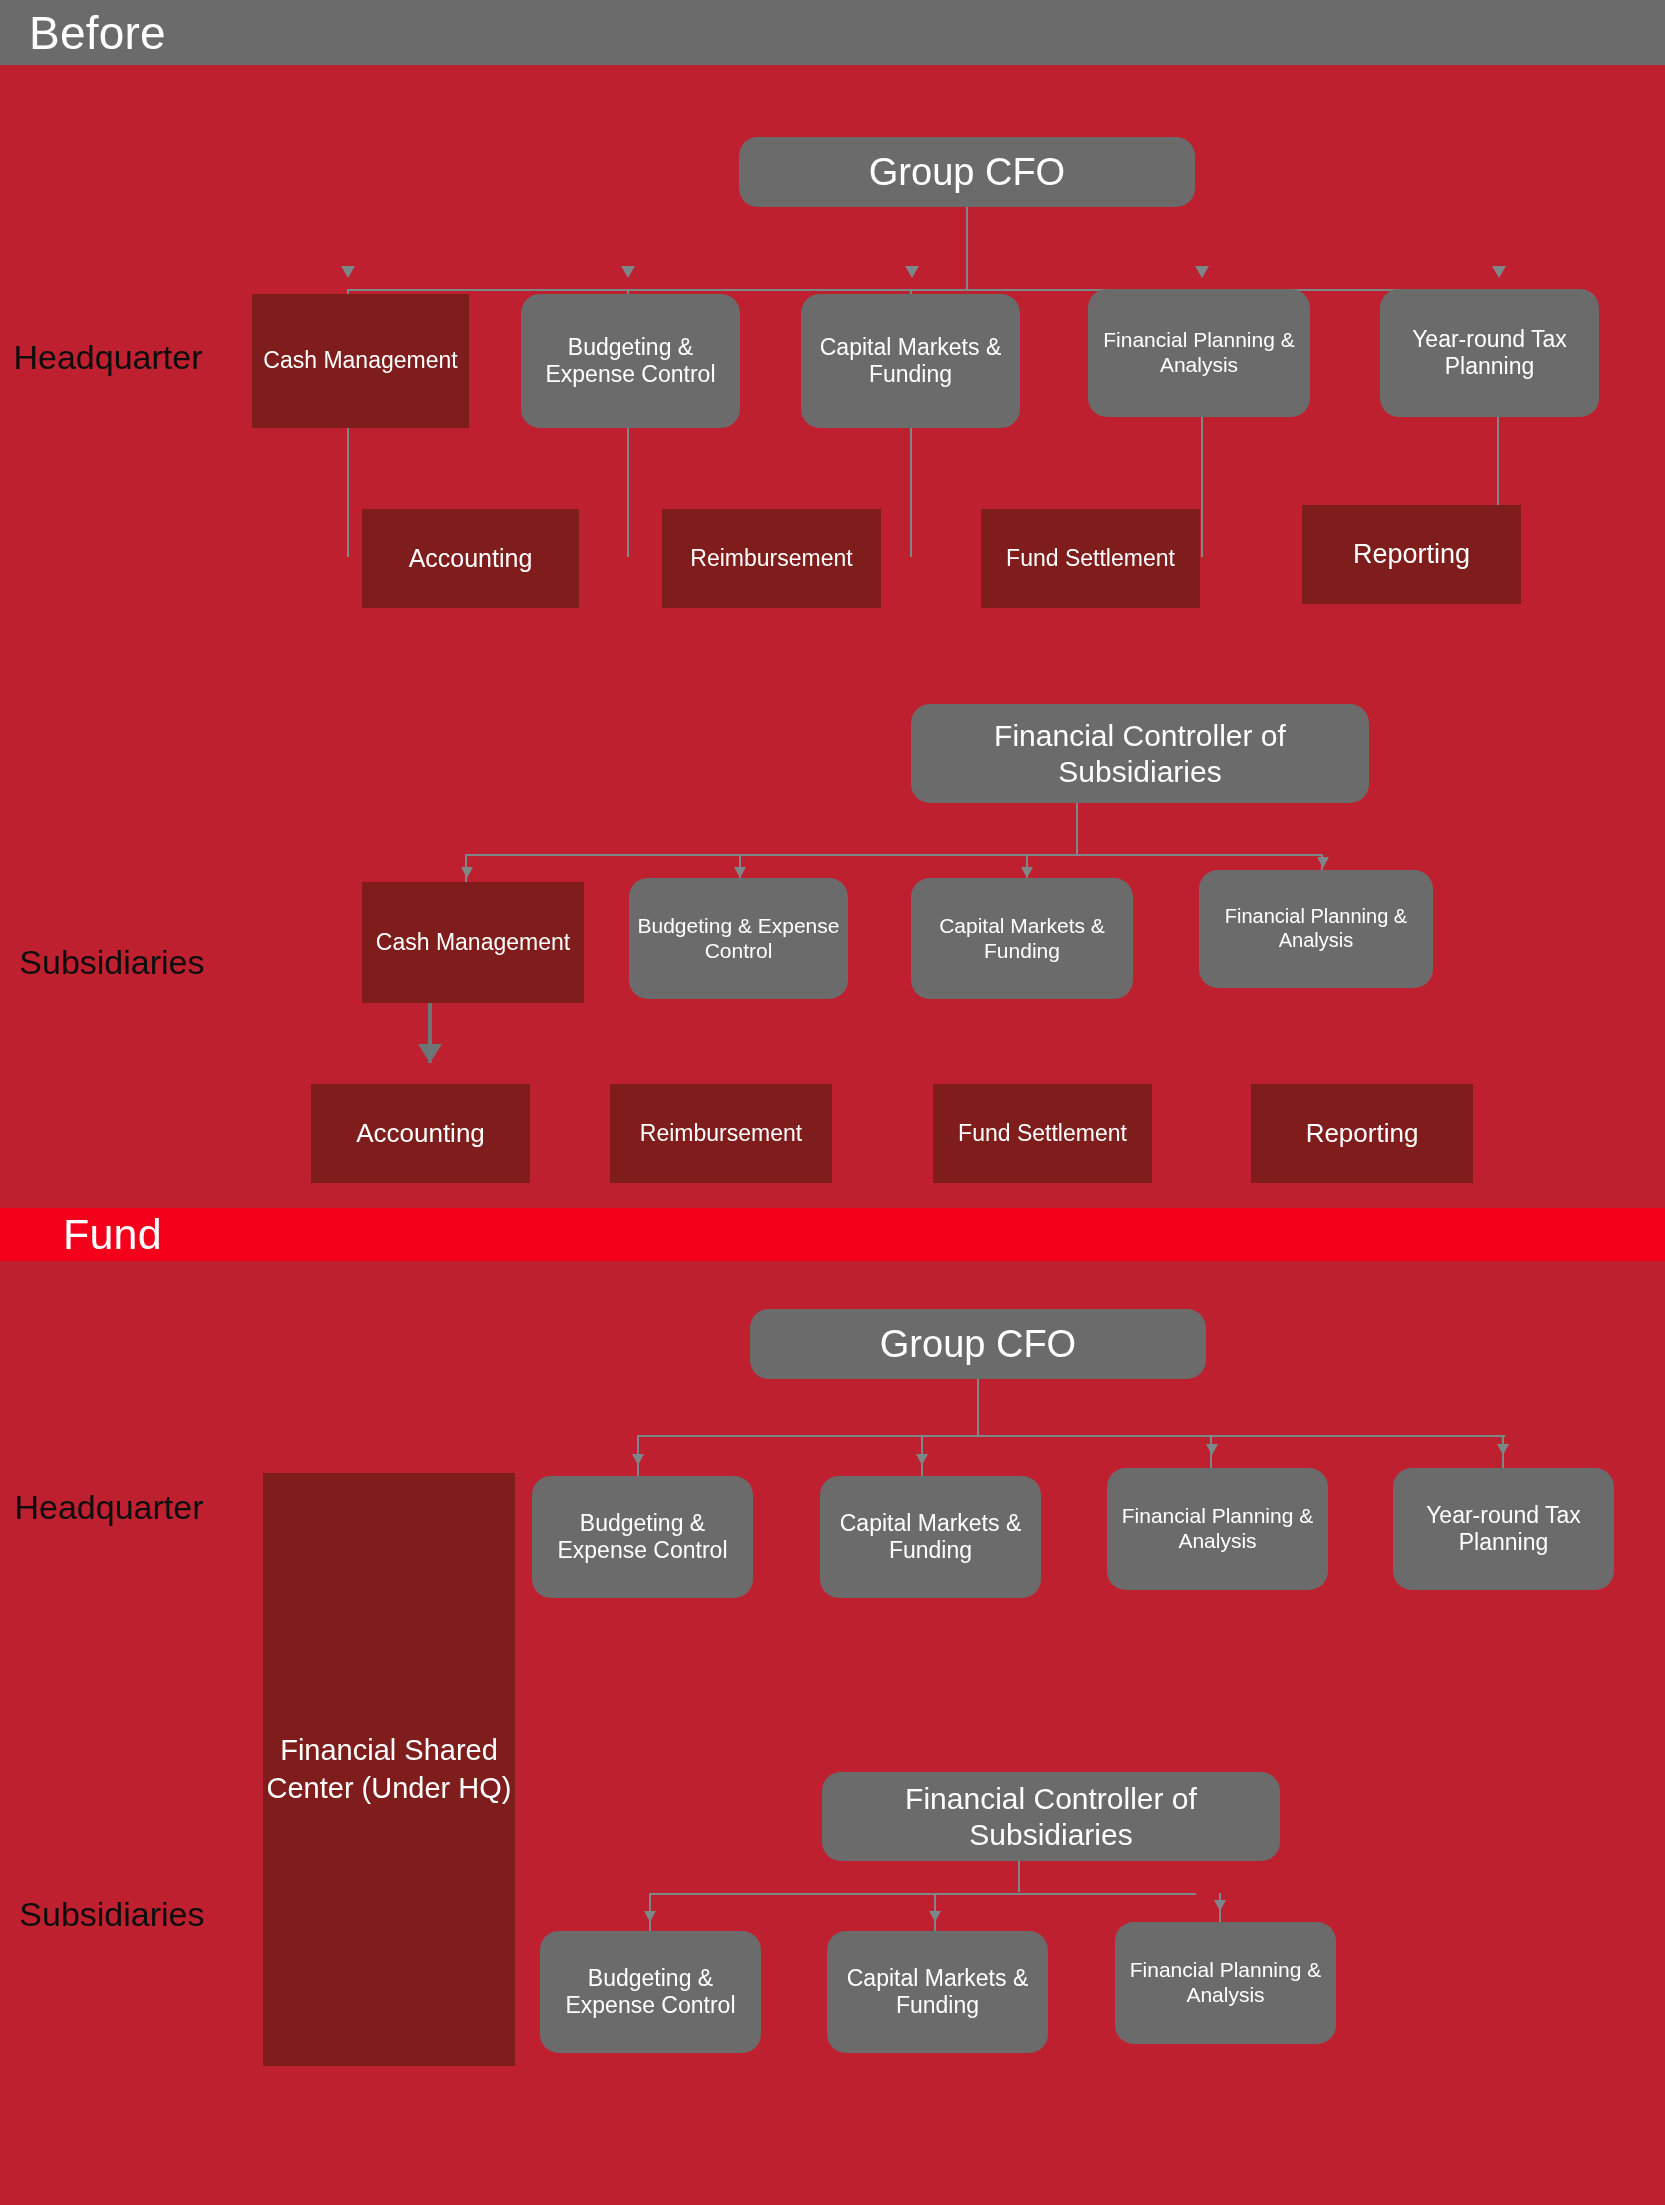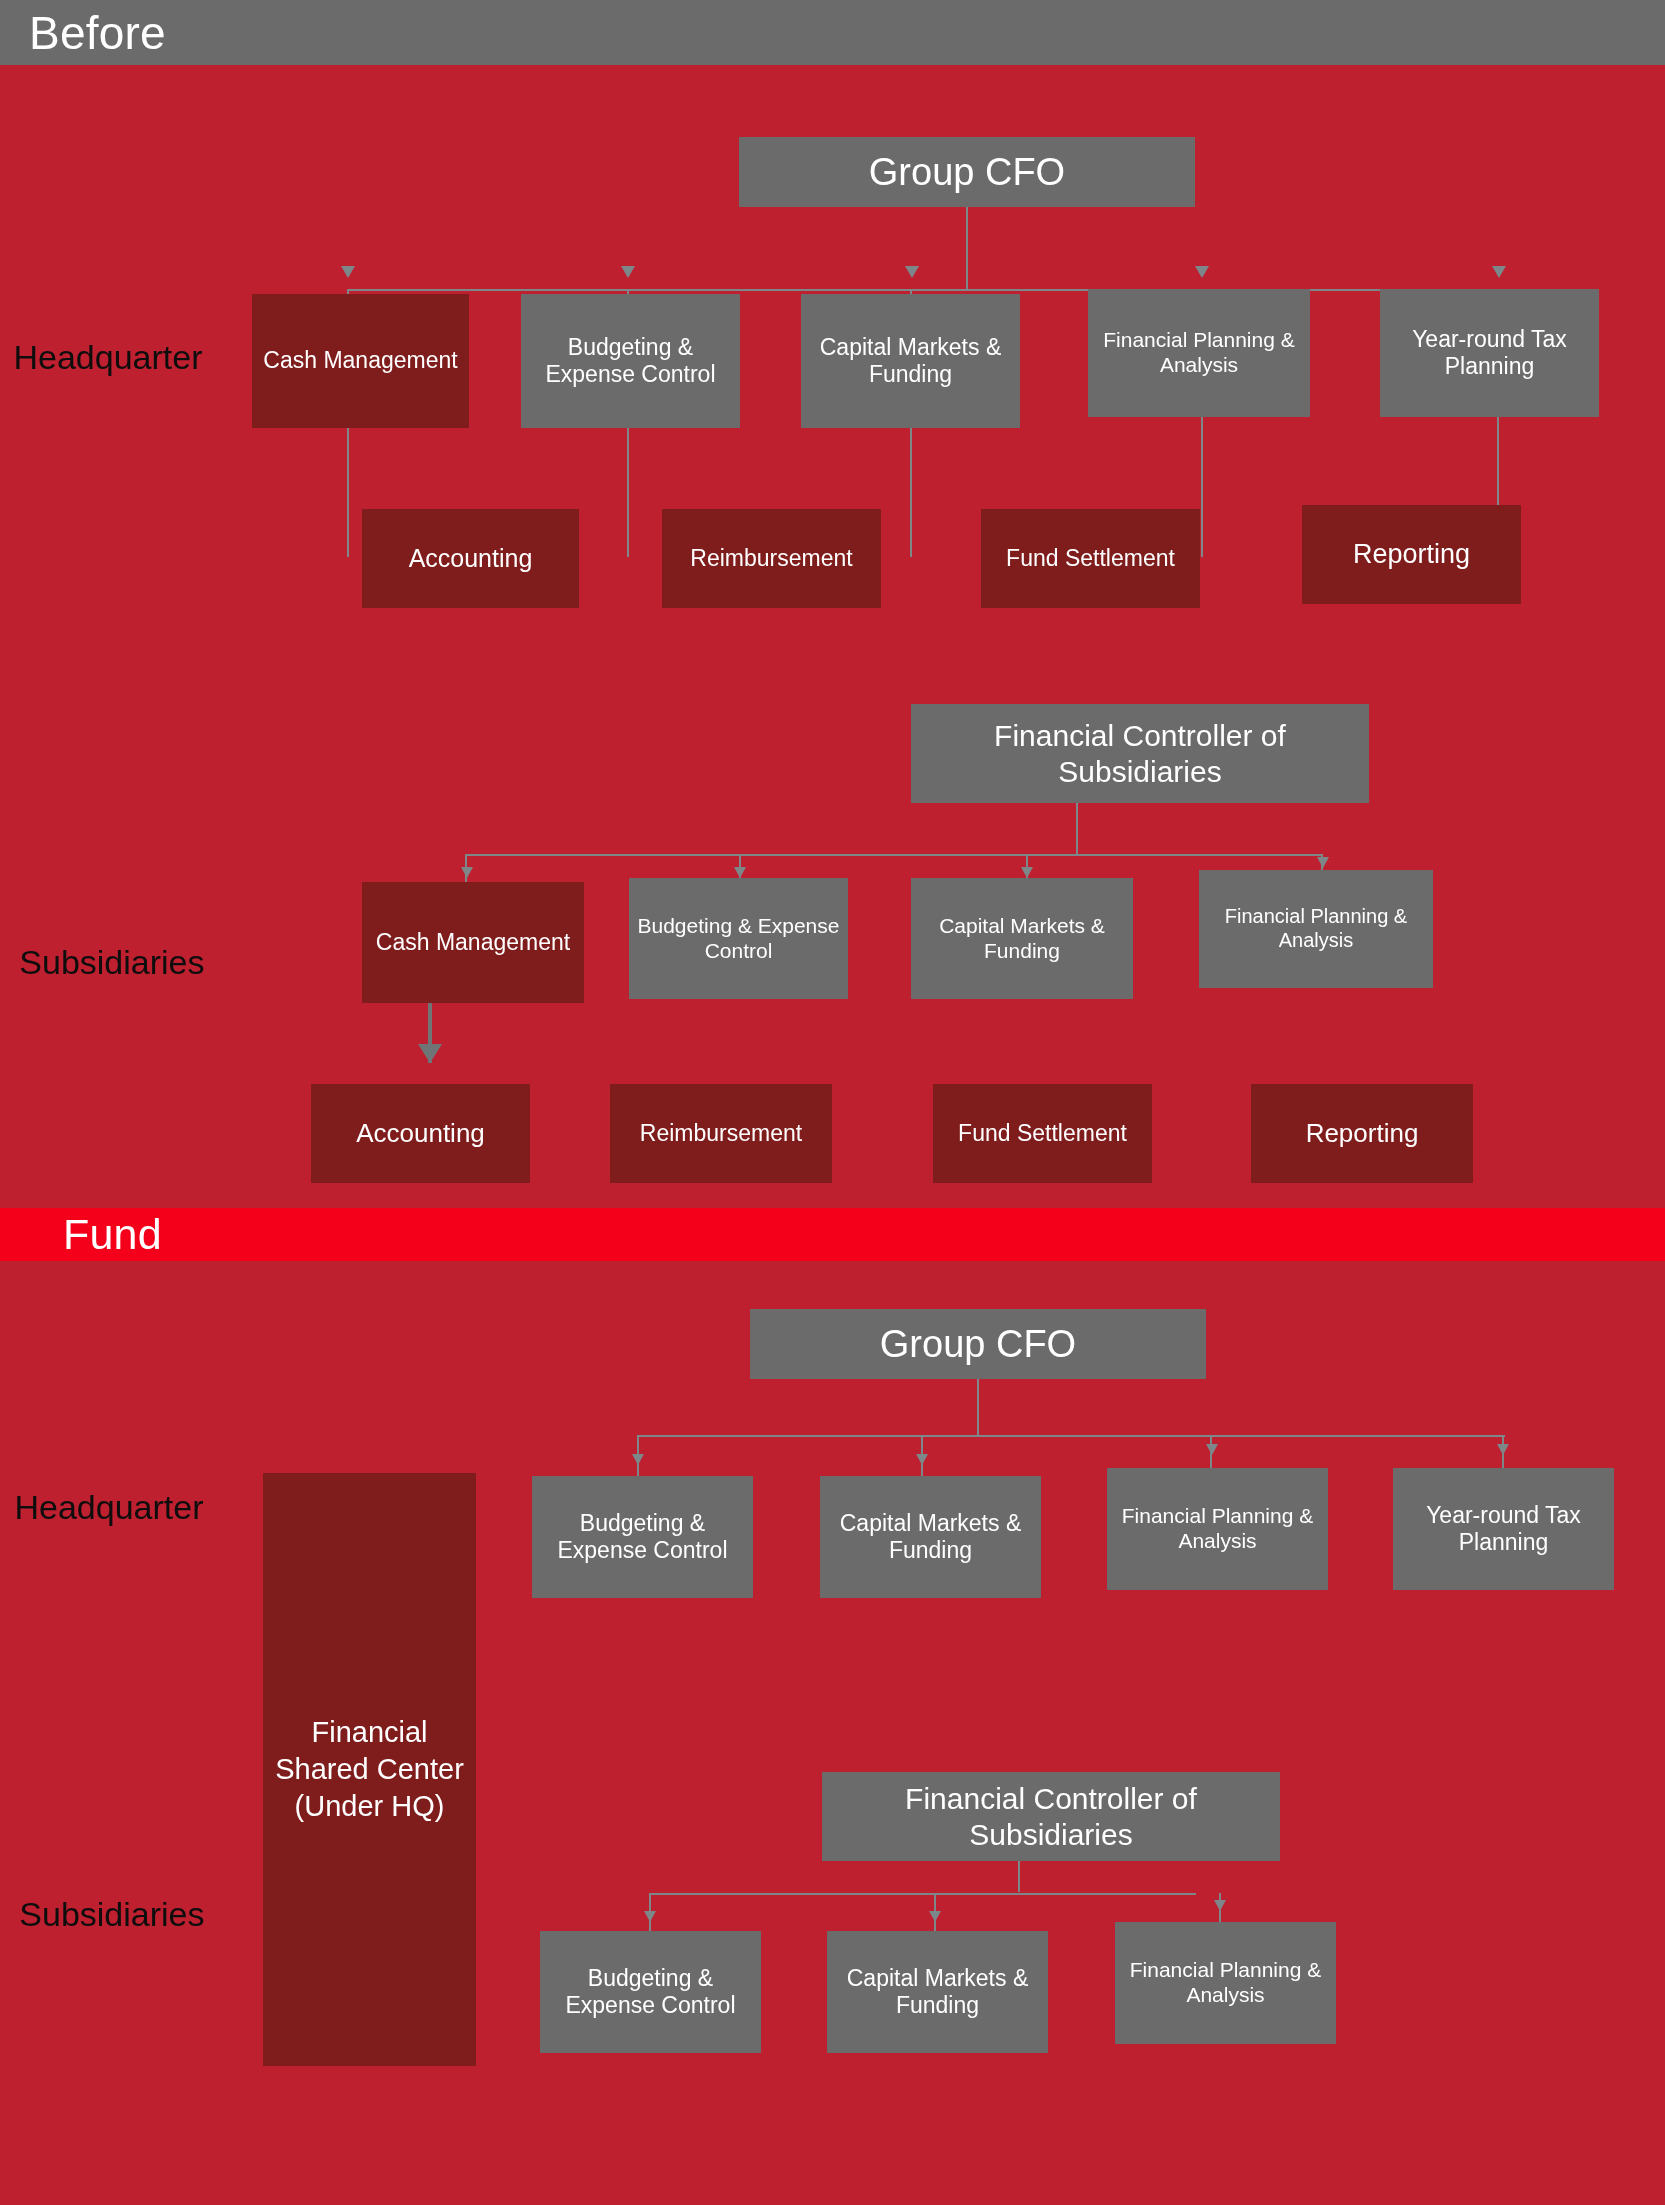--- a/index.html
+++ b/index.html
@@ -11,21 +11,21 @@
   }
   .stage{position:absolute;inset:0;padding-left:16px;}
   .band{position:absolute;display:flex;align-items:center;}
   .band-label{color:#ffffff;font-weight:400;letter-spacing:0.2px;}
   .sect-label{position:absolute;color:#0d0d0d;font-weight:400;white-space:nowrap;}
   .node{
     position:absolute;display:flex;align-items:center;justify-content:center;
     text-align:center;color:#ffffff;line-height:1.18;
     box-sizing:border-box;padding:1.9px 2.9px;
   }
-  .node.gray{background:#6b6b6b;}
+  .node.gray{background:#6b6b6b;border-radius:19px;}
   .node.red{background:#7f1d1d;justify-content:center;}
   .node span{display:block;width:100%;}
   
   .vline{position:absolute;background:#7d8688;width:2.4px;}
   .hline{position:absolute;background:#7d8688;height:2.4px;}
   .arrow{position:absolute;width:0;height:0;
     border-left:7.2px solid transparent;border-right:7.2px solid transparent;
     border-top:12.5px solid #7d8688;}
   .arrow.thin{border-left-width:6.3px;border-right-width:6.3px;border-top-width:11.6px;}
   .arrow-solid{position:absolute;width:0;height:0;
@@ -149,21 +149,21 @@
   <div class="hline" style="left:637px;top:1435px;width:868px;"></div>
   <div class="vline" style="left:637px;top:1435px;height:46px;"></div>
   <div class="arrow thin" style="left:632px;top:1454px;"></div>
   <div class="vline" style="left:921px;top:1435px;height:46px;"></div>
   <div class="arrow thin" style="left:916px;top:1454px;"></div>
   <div class="vline" style="left:1210px;top:1435px;height:36px;"></div>
   <div class="arrow thin" style="left:1206px;top:1444px;"></div>
   <div class="vline" style="left:1502px;top:1435px;height:36px;"></div>
   <div class="arrow thin" style="left:1497px;top:1444px;"></div>
 
-  <div class="node red" style="left:263px;top:1473px;width:213px;height:593px;font-size:29px;line-height:1.28;">
+  <div class="node red" style="left:263px;top:1473px;width:252px;height:593px;font-size:29px;line-height:1.28;">
     <span>Financial Shared Center (Under HQ)</span>
   </div>
 
   <div class="node gray" style="left:532px;top:1476px;width:221px;height:122px;font-size:23px;">
     <span>Budgeting &amp; Expense Control</span>
   </div>
   <div class="node gray" style="left:820px;top:1476px;width:221px;height:122px;font-size:23px;">
     <span>Capital Markets &amp; Funding</span>
   </div>
   <div class="node gray" style="left:1107px;top:1468px;width:221px;height:122px;font-size:21px;">

